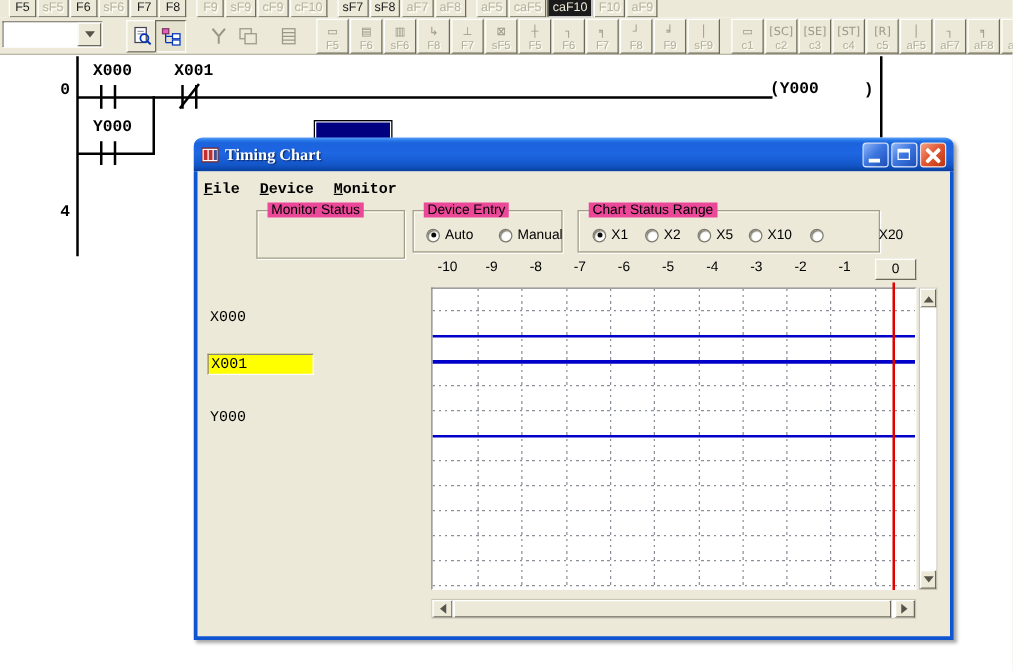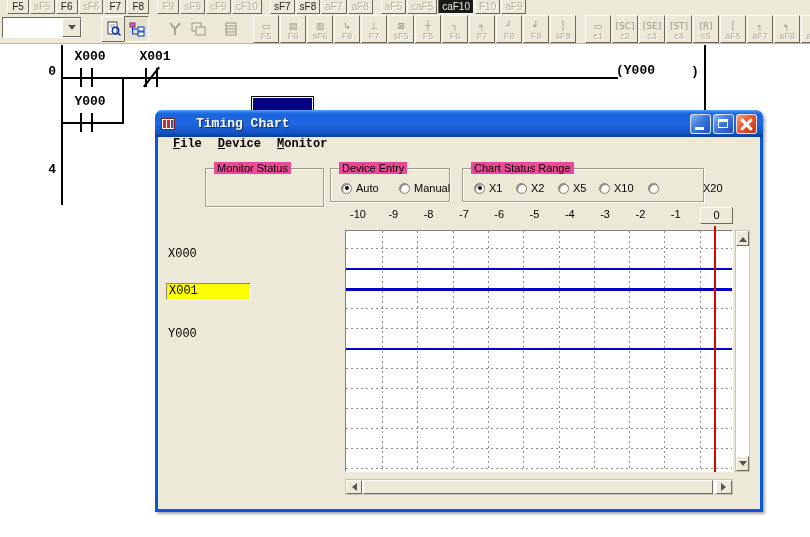--- a/index.html
+++ b/index.html
@@ -28,34 +28,34 @@
   
   #ladder{position:absolute;left:0;top:44px;width:810px;height:493px;background:#fff;}
   .lline{position:absolute;background:#000;}
   .llabel{position:absolute;font-family:"Liberation Mono","DejaVu Sans Mono",monospace;font-weight:bold;font-size:13px;color:#000;white-space:pre;}
   .rnum{position:absolute;font-family:"Liberation Mono","DejaVu Sans Mono",monospace;font-weight:bold;font-size:13px;color:#000;width:26px;text-align:right;}
   #sel-rect{position:absolute;left:252px;top:53px;width:59px;height:14px;background:#000080;border:1px solid #fff;outline:1px solid #000;z-index:5;}
 
   
   #dialog{position:absolute;left:155px;top:110px;width:608px;height:402px;z-index:10;box-shadow:2px 2px 3px rgba(0,0,0,.35);border-radius:7px 7px 0 0;}
   .titlebar{position:absolute;left:0;top:0;width:608px;height:27px;box-sizing:border-box;border-radius:7px 7px 0 0;background:linear-gradient(180deg,#5EA1F8 0%,#2A7BEA 8%,#1C64DE 16%,#1E66E2 48%,#1356C8 82%,#0B44A8 96%,#0A3C98 100%);display:flex;align-items:center;padding:0 6px;}
-  .title-text{color:#fff;font-family:Liberation Mono, monospace;font-weight:bold;font-size:13px;margin-left:21px;text-shadow:1px 1px 1px #0a2a6a;}
+  .title-text{color:#fff;font-family:Liberation Serif, serif;font-weight:bold;font-size:13px;margin-left:5px;text-shadow:1px 1px 1px #0a2a6a;}
   .capbox{margin-left:auto;display:flex;}
   .cap{position:relative;width:21px;height:20px;border-radius:3px;margin-left:2px;border:1px solid rgba(255,255,255,.8);box-sizing:border-box;}
   .cap.minb,.cap.maxb{background:linear-gradient(135deg,#8FB6F8 0%,#3E77E0 45%,#1E4FB8 100%);}
   .cap.closeb{background:linear-gradient(135deg,#F3A183 0%,#E35A35 45%,#BE3410 100%);}
   .cap.minb::after{content:"";position:absolute;left:4px;bottom:3px;width:9px;height:3px;background:#fff;}
   .cap.maxb::after{content:"";position:absolute;left:4px;top:4px;width:10px;height:9px;box-sizing:border-box;border:1px solid #fff;border-top-width:3px;}
   .cap.closeb::before,.cap.closeb::after{content:"";position:absolute;left:2px;top:8px;width:15px;height:3px;background:#fff;border-radius:1px;}
   .cap.closeb::before{transform:rotate(45deg);}
   .cap.closeb::after{transform:rotate(-45deg);}
   .win-frame{position:absolute;left:0;top:27px;width:608px;height:375px;box-sizing:border-box;background:#0F55D2;padding:0 3px 3px 3px;}
   .client{position:relative;width:602px;height:372px;background:#ECE9D8;overflow:hidden;}
 
-  .menubar{position:absolute;left:0;top:0;width:100%;height:21px;display:flex;align-items:flex-start;padding-left:15px;box-sizing:border-box;font-family:"Liberation Mono","DejaVu Sans Mono",monospace;font-weight:bold;font-size:12px;color:#000;}
+  .menubar{position:absolute;left:0;top:0;width:100%;height:21px;display:flex;align-items:flex-end;padding-left:5px;box-sizing:border-box;font-family:"Liberation Mono","DejaVu Sans Mono",monospace;font-weight:bold;font-size:12px;color:#000;}
   .menu-item{margin-right:16px;}
 
   .groupbox{position:absolute;border:1px solid #A19E8C;box-shadow:1px 1px 0 #fff, inset 1px 1px 0 #fffef2;}
   .glabel{position:absolute;top:-7px;left:8px;background:#ec4899;padding:0 3px;font-size:11px;color:#000;white-space:nowrap;}
 
   .default-btn{position:absolute;left:64px;top:39px;width:96px;height:25px;box-sizing:border-box;background:#ECE9D8;border:2px solid #000;border-radius:2px;box-shadow:inset 1px 1px 0 #fff, inset -1px -1px 0 #8a887c;display:flex;align-items:center;justify-content:center;font-size:11px;color:#000;}
   .led{width:10px;height:10px;border-radius:50%;margin-left:3px;background:radial-gradient(circle at 35% 30%,#C9FFC9 0%,#37D837 45%,#0F9B0F 100%);border:1px solid #0A5A0A;box-sizing:border-box;}
 
   .radio{position:absolute;display:flex;align-items:center;height:12px;}
   .rbtn{width:11px;height:11px;border-radius:50%;background:#fff;border:1px solid #7d7b6c;box-sizing:border-box;box-shadow:inset 1px 1px 1px rgba(110,108,92,.9), inset -1px -1px 1px #fff;display:grid;place-items:center;}

